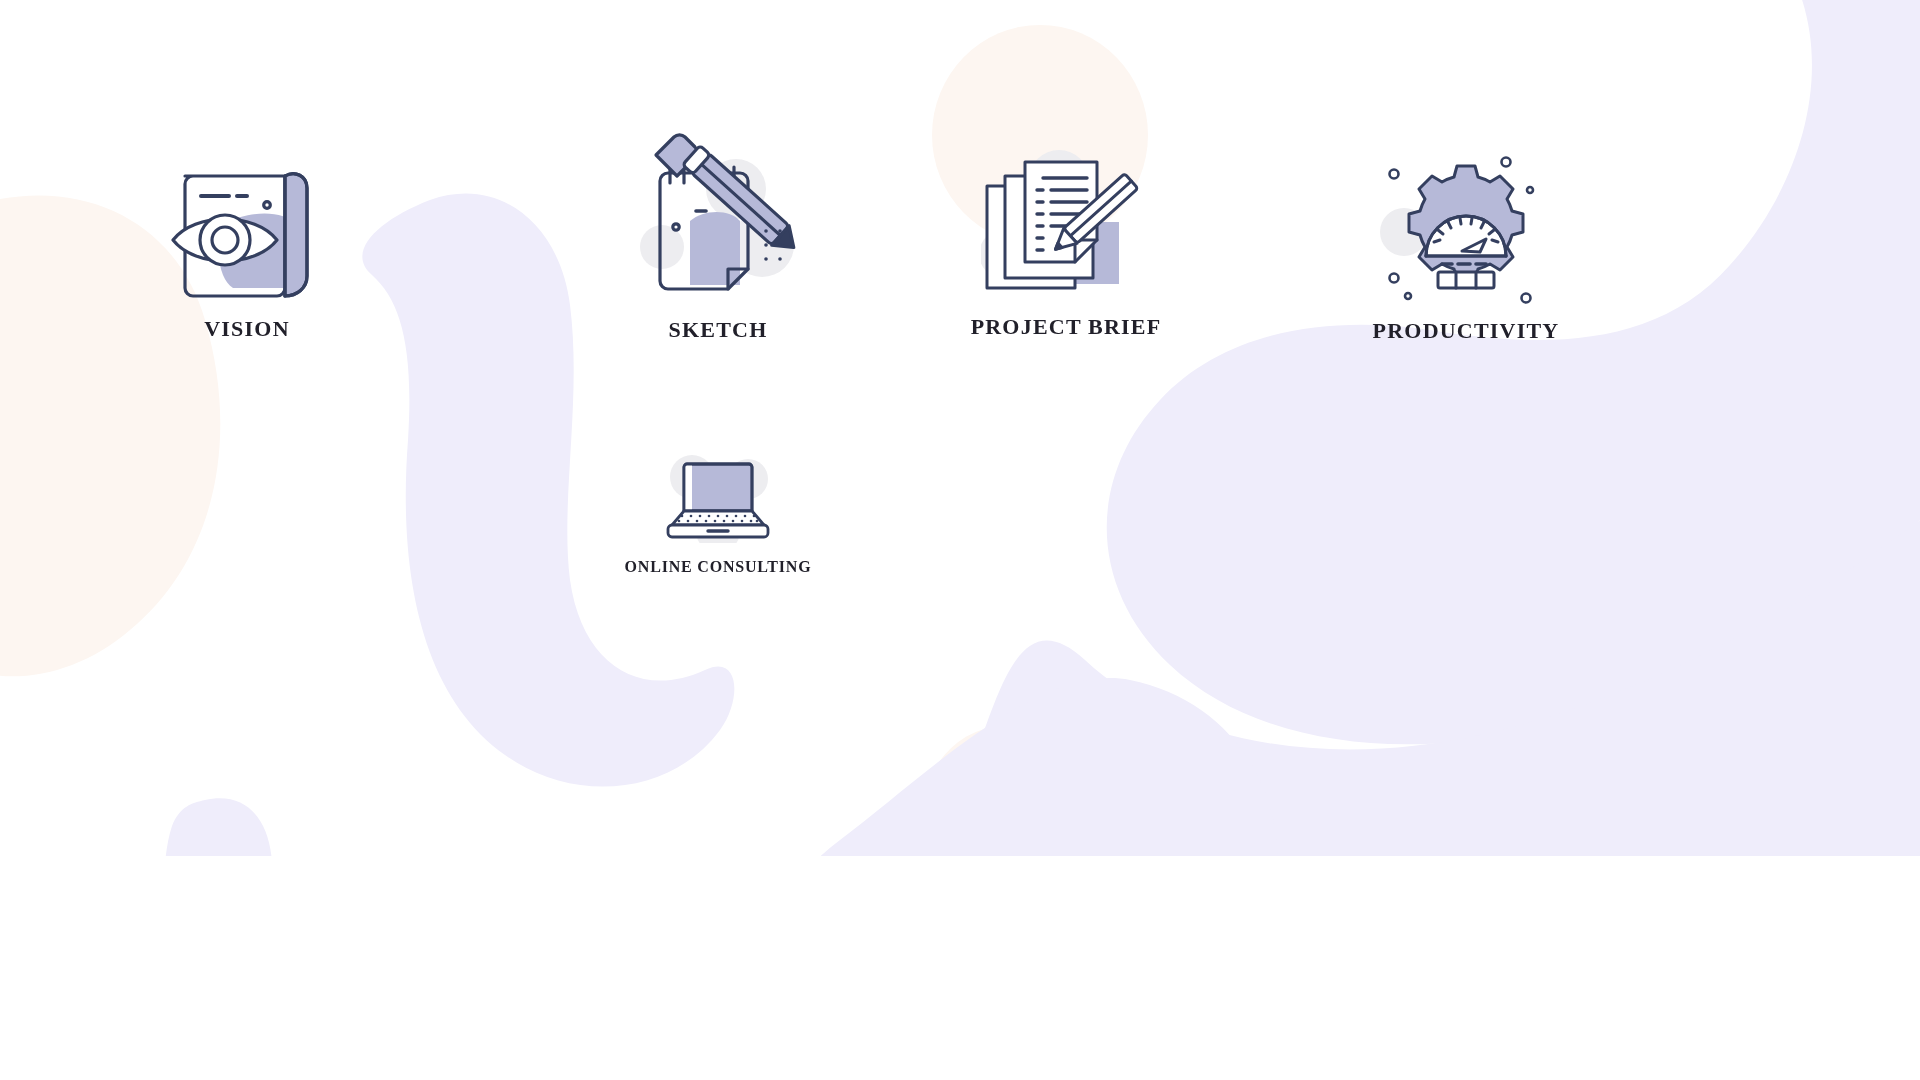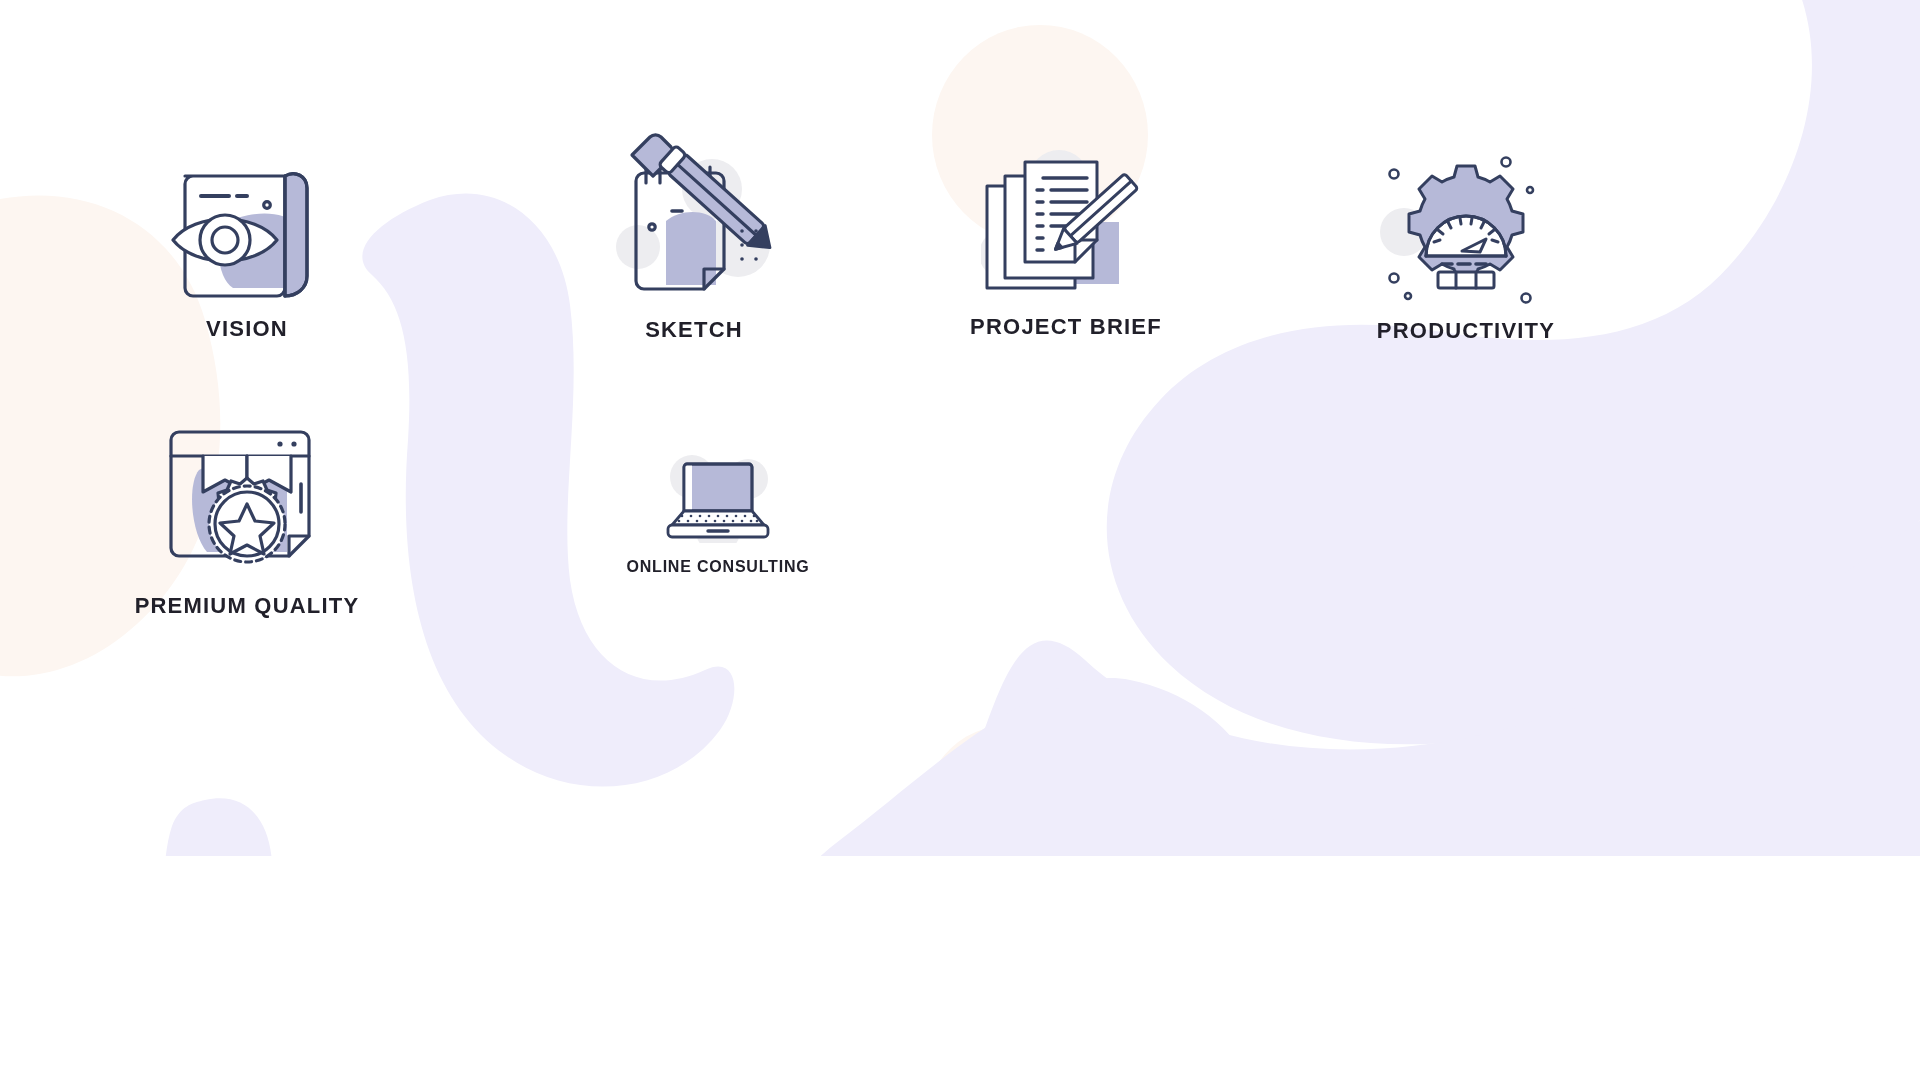--- a/index.html
+++ b/index.html
@@ -10,20 +10,21 @@
   }
   body {
     font-family: "Liberation Sans", sans-serif;
   }
   #stage {
     position: relative;
     width: 1920px;
     height: 856px;
     background: #ffffff;
     overflow: hidden;
+    font-family: Liberation Serif, serif;
   }
   #bg-layer {
     position: absolute;
     left: 0; top: 0;
     width: 1920px;
     height: 1080px;
     pointer-events: none;
   }
   #icon-grid {
     position: absolute;
@@ -49,21 +50,21 @@
     letter-spacing: 0.055em;
     text-align: center;
     white-space: nowrap;
     line-height: 1;
   }
   .lbl-lg { font-size: 22px; }
   .lbl-sm { font-size: 16px; letter-spacing: 0.05em; }
 
   
   #cell-0 { left: 97px;  top: 152px; }
-  #cell-1 { left: 544px; top: 125px; }
+  #cell-1 { left: 568px; top: 125px; }
   #cell-2 { left: 916px; top: 150px; }
   #cell-3 { left: 1316px;top: 152px; }
   #cell-4 { left: 97px;  top: 424px; }
   #cell-5 { left: 568px; top: 455px; }
 </style>
 </head>
 <body>
 
 <div id="stage">
 
@@ -266,50 +267,20 @@
           <circle cx="128" cy="10" r="4.5"></circle>
           <circle cx="152" cy="38" r="3"></circle>
           <circle cx="16" cy="126" r="4.5"></circle>
           <circle cx="30" cy="144" r="3"></circle>
           <circle cx="148" cy="146" r="4.5"></circle>
         </g>
       </svg>
       <div class="cell-label lbl-lg">PRODUCTIVITY</div>
     </div>
 
-    <div class="cell" id="cell-4">
-      <svg class="icon-art" width="172" height="155" viewBox="0 0 172 155" xmlns="http://www.w3.org/2000/svg">
-
-        <path d="M38 46 C 64 30 112 36 126 58 L126 128 L46 128 C 30 110 26 60 38 46 Z" fill="#b6b9d8"></path>
-        <g fill="none" stroke="#343f5f" stroke-width="3.2" stroke-linecap="round" stroke-linejoin="round">
-
-          <path d="M10 16 a8 8 0 0 1 8 -8 h122 a8 8 0 0 1 8 8 v96 l-20 20 H18 a8 8 0 0 1 -8 -8 Z" fill="none"></path>
-          <path d="M148 112 h-20 v20" fill="none"></path>
-
-          <line x1="10" y1="32" x2="148" y2="32"></line>
-          <circle cx="119" cy="20" r="2.6" fill="#343f5f" stroke="none"></circle>
-          <circle cx="133" cy="20" r="2.6" fill="#343f5f" stroke="none"></circle>
-
-          <path d="M42 32 v36 l22 -12 l22 12 v-36" fill="#ffffff"></path>
-          <path d="M86 32 v36 l22 -12 l22 12 v-36" fill="#ffffff"></path>
-
-          <line x1="140" y1="60" x2="140" y2="88" stroke-width="3.6"></line>
-
-          <path fill="#ffffff" stroke="#343f5f" d="
-            M86 54
-            l7 6 l9 -3 l4 9 l9 3 l-1 9 l6 7 l-6 7 l1 9 l-9 3 l-4 9 l-9 -3 l-7 6 l-7 -6 l-9 3 l-4 -9 l-9 -3 l1 -9 l-6 -7 l6 -7 l-1 -9 l9 -3 l4 -9 l9 3 Z"></path>
-
-          <circle cx="86" cy="100" r="38" fill="#ffffff" stroke="#343f5f" stroke-dasharray="6 5"></circle>
-          <circle cx="86" cy="100" r="32" fill="#ffffff" stroke="#343f5f"></circle>
-
-          <path d="M86 80 l8 17 l19 2 l-14 13 l4 18 l-17 -9 l-17 9 l4 -18 l-14 -13 l19 -2 Z" fill="#ffffff"></path>
-        </g>
-      </svg>
-      <div class="cell-label lbl-lg">PREMIUM QUALITY</div>
-    </div>
 
     <div class="cell" id="cell-5">
       <svg class="icon-art" width="112" height="88" viewBox="0 0 112 88" xmlns="http://www.w3.org/2000/svg">
         <circle cx="30" cy="22" r="22" fill="#ededf0"></circle>
         <circle cx="86" cy="24" r="20" fill="#ededf0"></circle>
         <circle cx="56" cy="76" r="22" fill="#ededf0"></circle>
         <g fill="none" stroke="#343f5f" stroke-width="2.8" stroke-linecap="round" stroke-linejoin="round">
 
           <path d="M22 12 a3 3 0 0 1 3 -3 h62 a3 3 0 0 1 3 3 v44 H22 Z" fill="#b6b9d8"></path>
           <rect x="22" y="9" width="8" height="47" fill="#ffffff" stroke="none"></rect>

